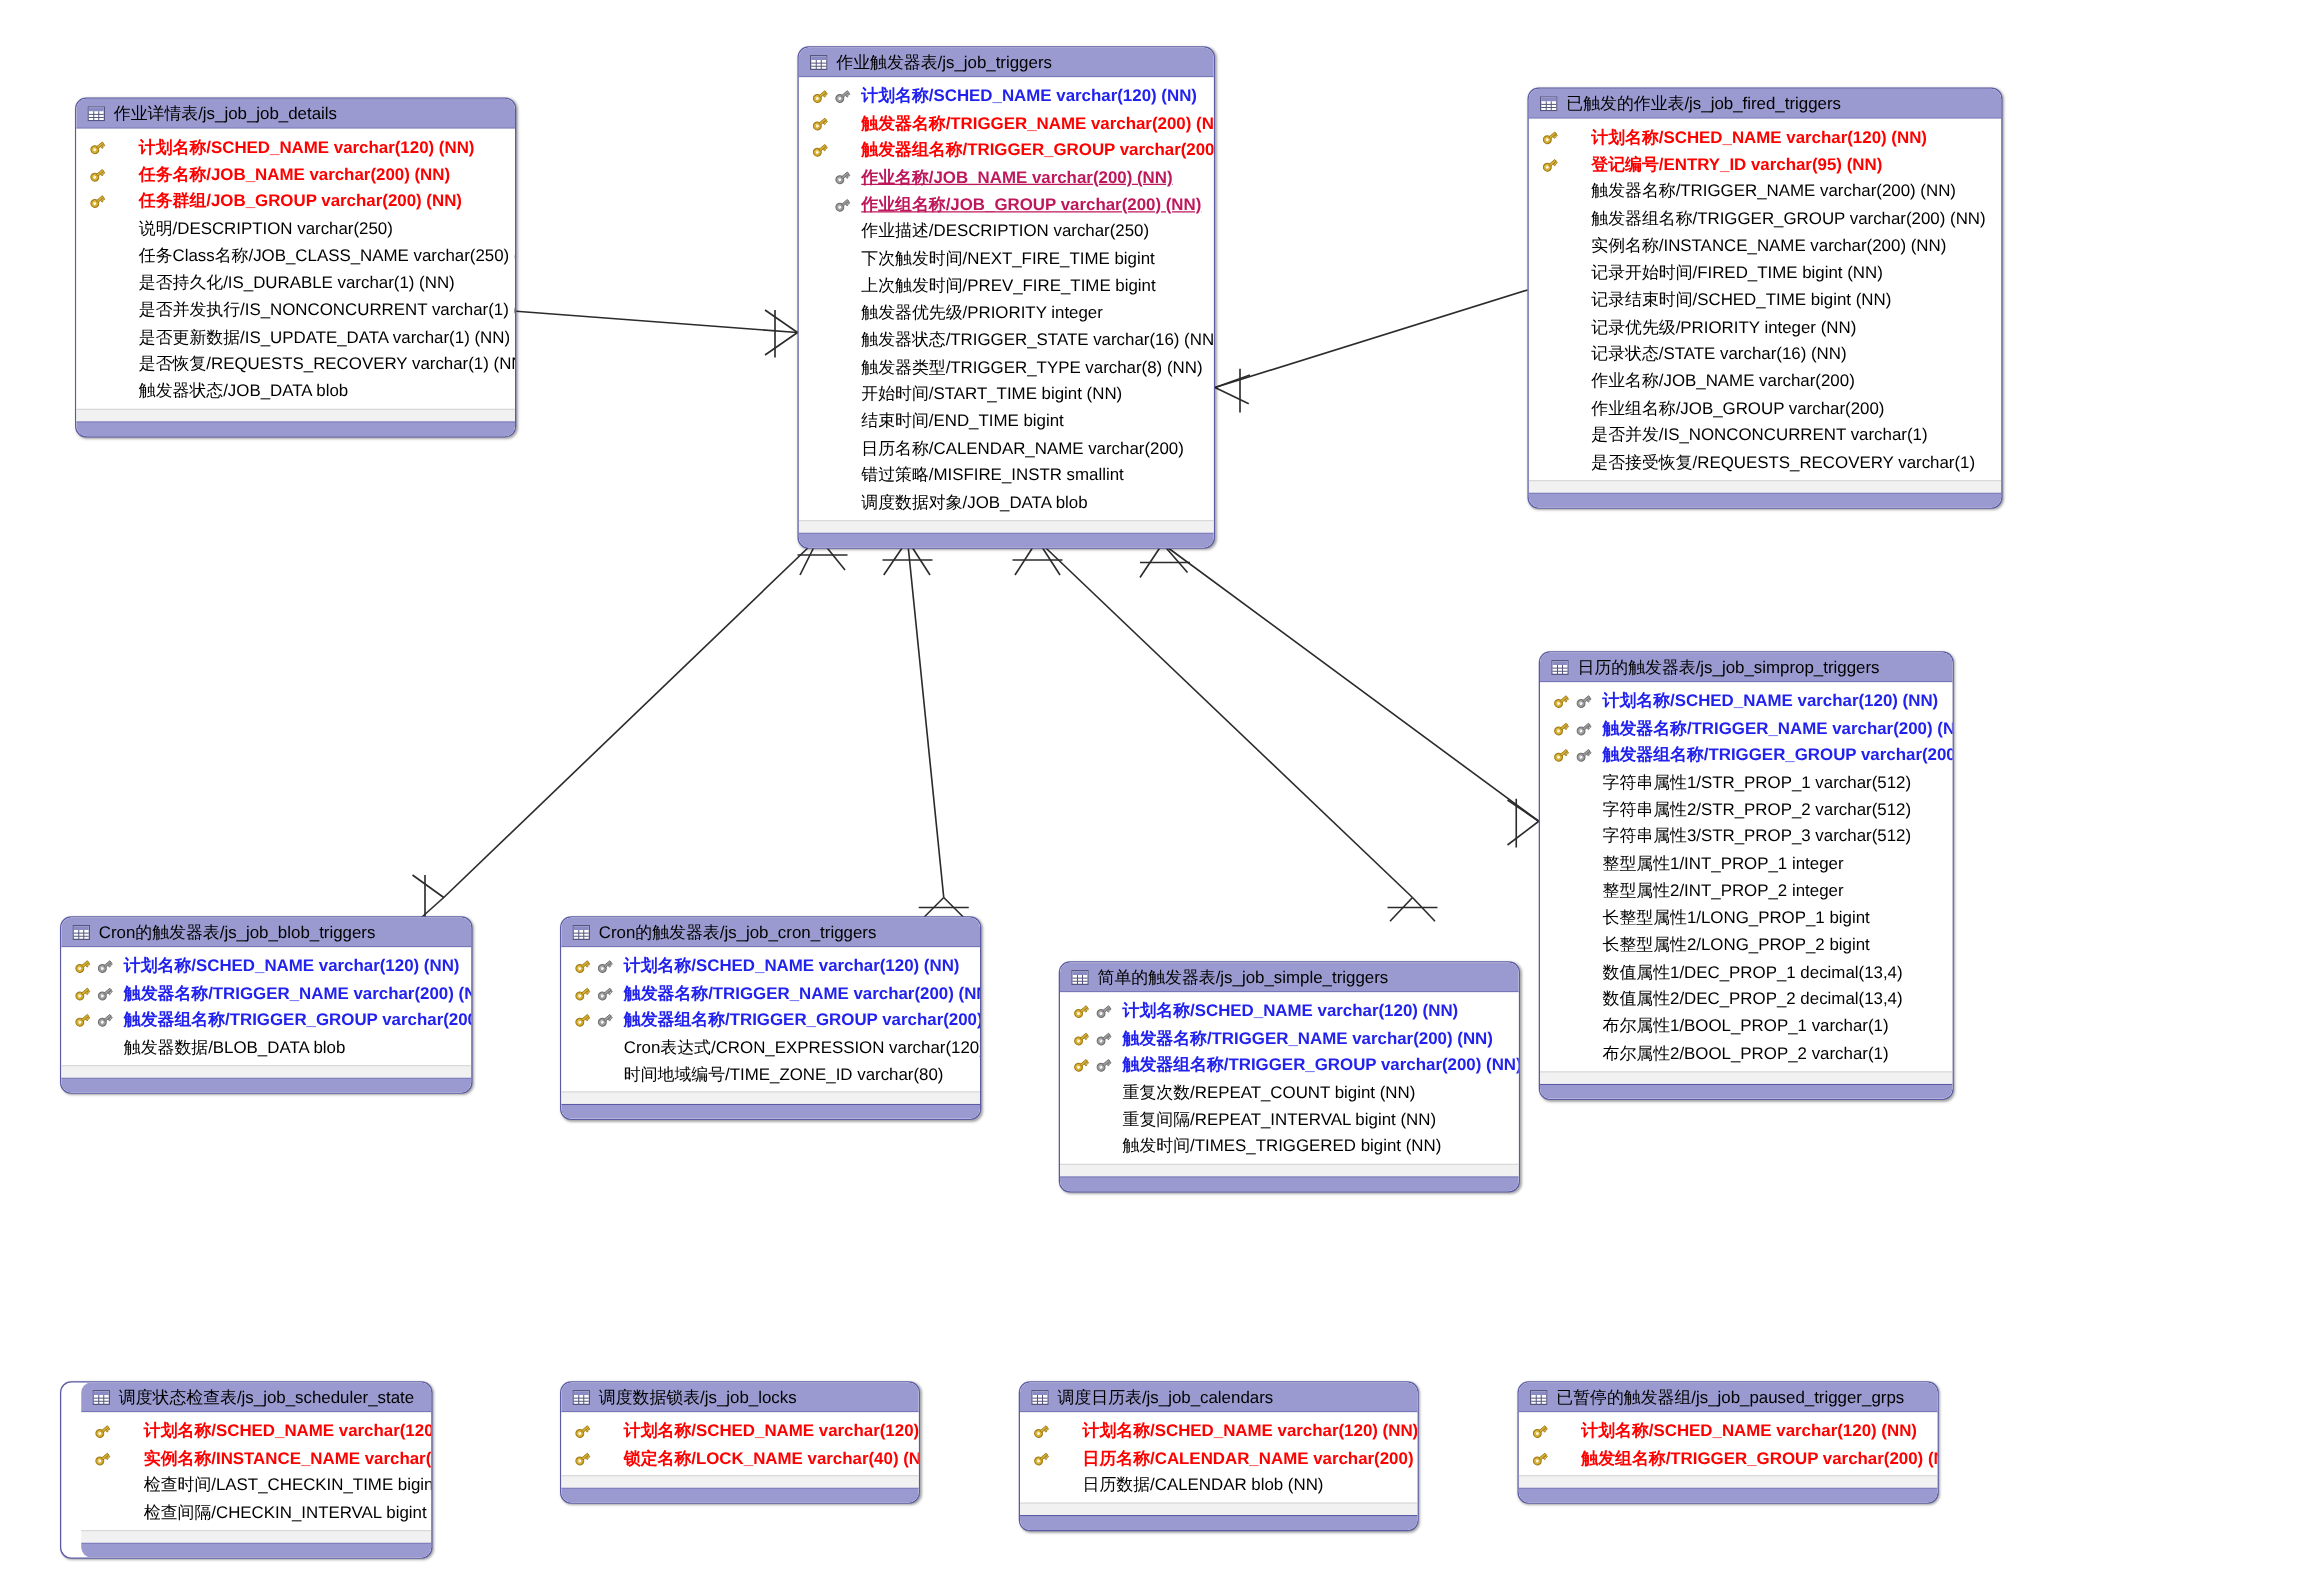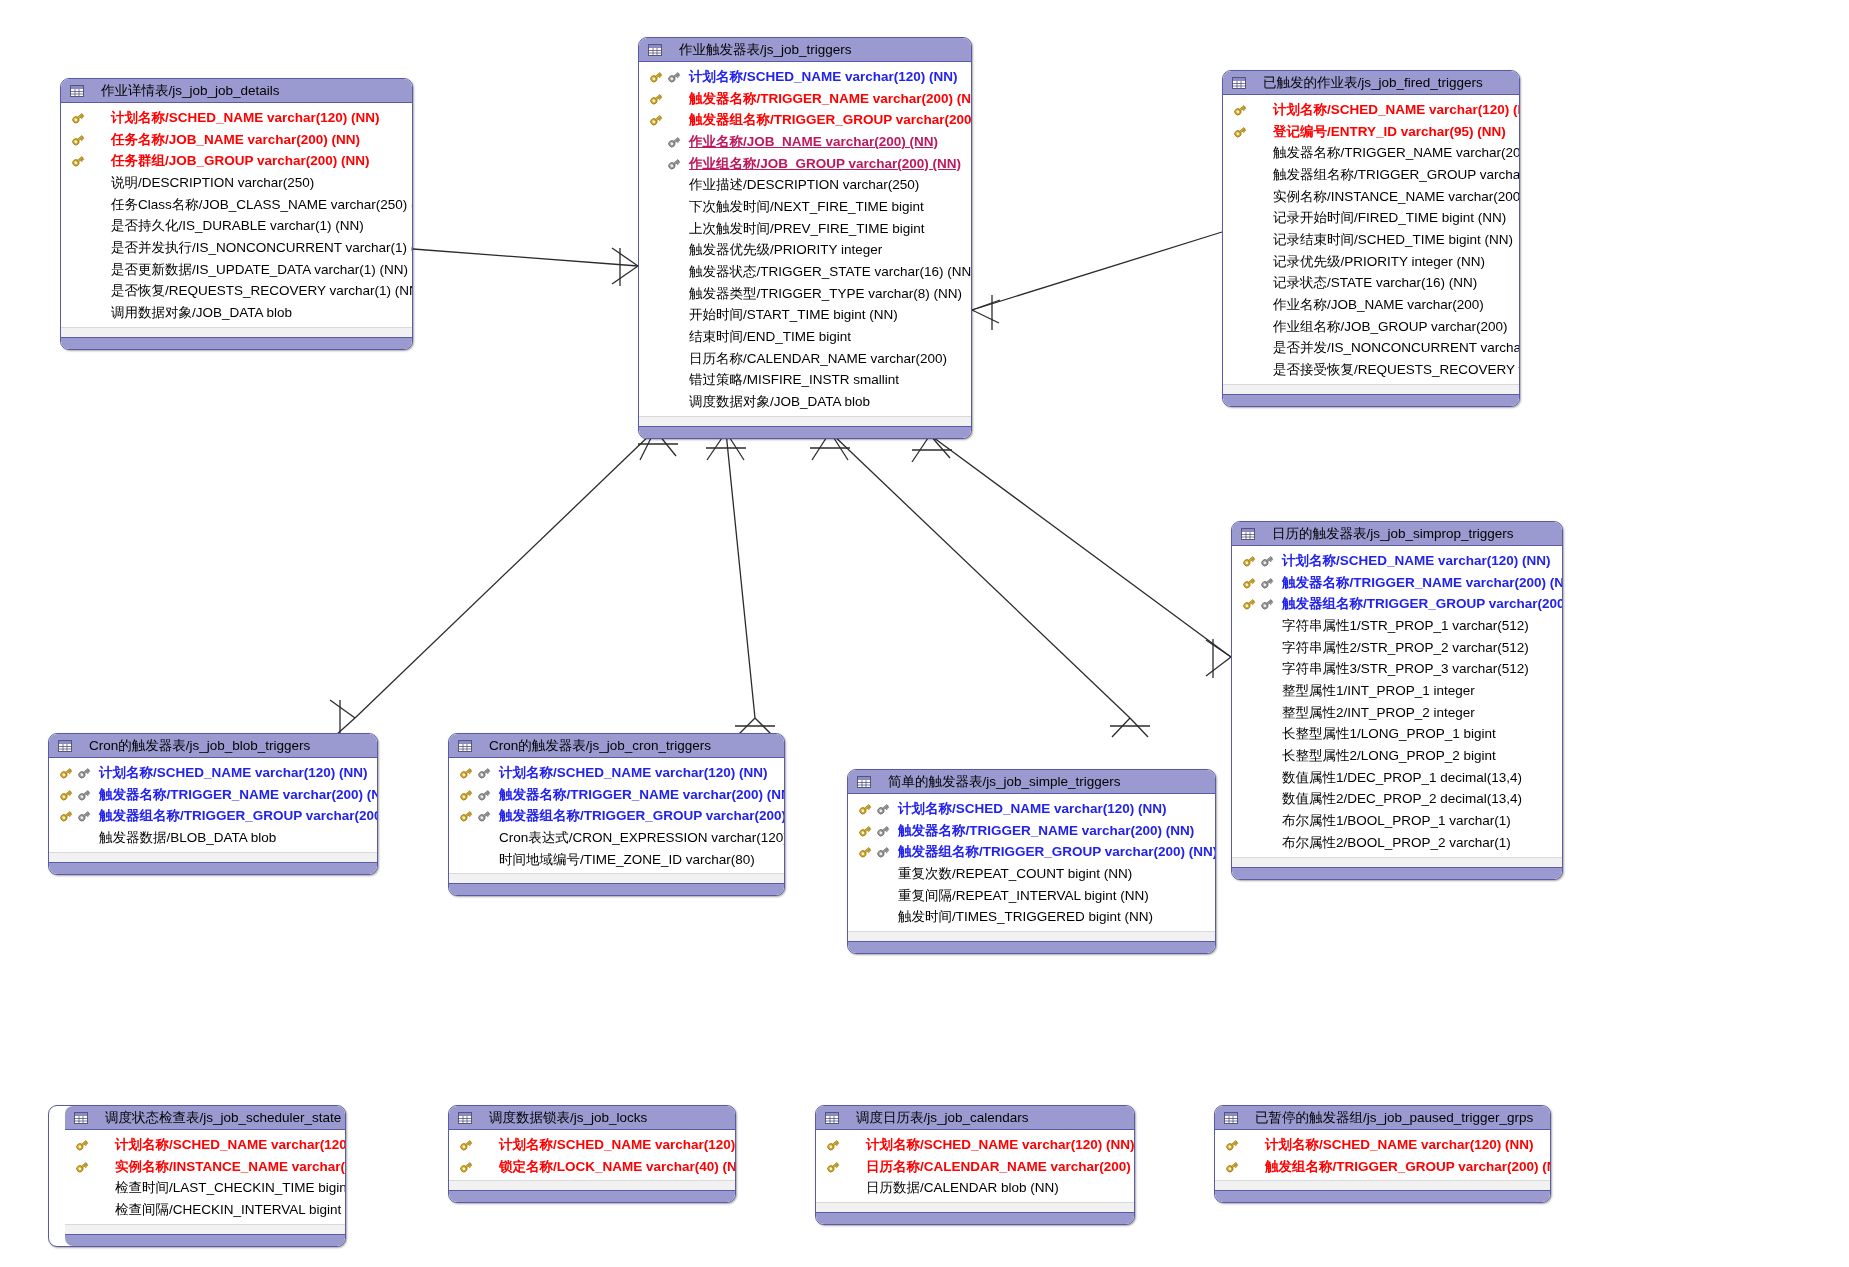--- a/index.html
+++ b/index.html
@@ -32,21 +32,21 @@
     box-sizing: border-box;
     background: #ffffff;
     border: 1px solid #5b5ba5;
     border-radius: 9px;
     box-shadow: 1px 1px 2px rgba(0,0,0,0.35);
     overflow: hidden;
   }
   .entity-header {
     display: flex;
     align-items: center;
-    gap: 17px;
+    gap: 7px;
     background: #9a9ad0;
     border-bottom: 1px solid #5b5ba5;
     padding: 4px 8px 4px 9px;
     height: 24px;
     box-sizing: border-box;
     border-top-left-radius: 8px;
     border-top-right-radius: 8px;
   }
   .tbl-icon {
     width: 14px;
@@ -261,21 +261,21 @@
           <span class="attr-label plain">是否更新数据/IS_UPDATE_DATA varchar(1) (NN)</span>
         </div>
         <div class="attr-row">
           <span class="keyslot"></span>
           <span class="keyslot"></span>
           <span class="attr-label plain">是否恢复/REQUESTS_RECOVERY varchar(1) (NN)</span>
         </div>
         <div class="attr-row">
           <span class="keyslot"></span>
           <span class="keyslot"></span>
-          <span class="attr-label plain">调用数据对象/JOB_DATA blob</span>
+          <span class="attr-label plain">触发器状态/JOB_DATA blob</span>
         </div>
       </div>
       <div class="gapstrip"></div>
       <div class="entity-footer"></div>
     </div>
     <div class="entity" style="left: 638px; top: 37px; width: 334px;">
       <div class="entity-header">
         <svg class="tbl-icon" viewBox="0 0 14 12">
           <rect x="0.5" y="0.5" width="13" height="11" fill="#ffffff" stroke="#55557f" stroke-width="1"></rect>
           <rect x="1" y="1" width="12" height="3" fill="#8a8ac4"></rect>
@@ -430,21 +430,21 @@
         </div>
         <div class="attr-row">
           <span class="keyslot"></span>
           <span class="keyslot"></span>
           <span class="attr-label plain">调度数据对象/JOB_DATA blob</span>
         </div>
       </div>
       <div class="gapstrip"></div>
       <div class="entity-footer"></div>
     </div>
-    <div class="entity" style="left: 1222px; top: 70px; width: 298px;">
+    <div class="entity" style="left: 1222px; top: 70px; width: 380px;">
       <div class="entity-header">
         <svg class="tbl-icon" viewBox="0 0 14 12">
           <rect x="0.5" y="0.5" width="13" height="11" fill="#ffffff" stroke="#55557f" stroke-width="1"></rect>
           <rect x="1" y="1" width="12" height="3" fill="#8a8ac4"></rect>
           <line x1="1" y1="6.5" x2="13" y2="6.5" stroke="#55557f" stroke-width="0.8"></line>
           <line x1="1" y1="9" x2="13" y2="9" stroke="#55557f" stroke-width="0.8"></line>
           <line x1="5" y1="4" x2="5" y2="11.5" stroke="#55557f" stroke-width="0.8"></line>
           <line x1="9" y1="4" x2="9" y2="11.5" stroke="#55557f" stroke-width="0.8"></line>
         </svg>
         <span class="entity-title">已触发的作业表/js_job_fired_triggers</span>

